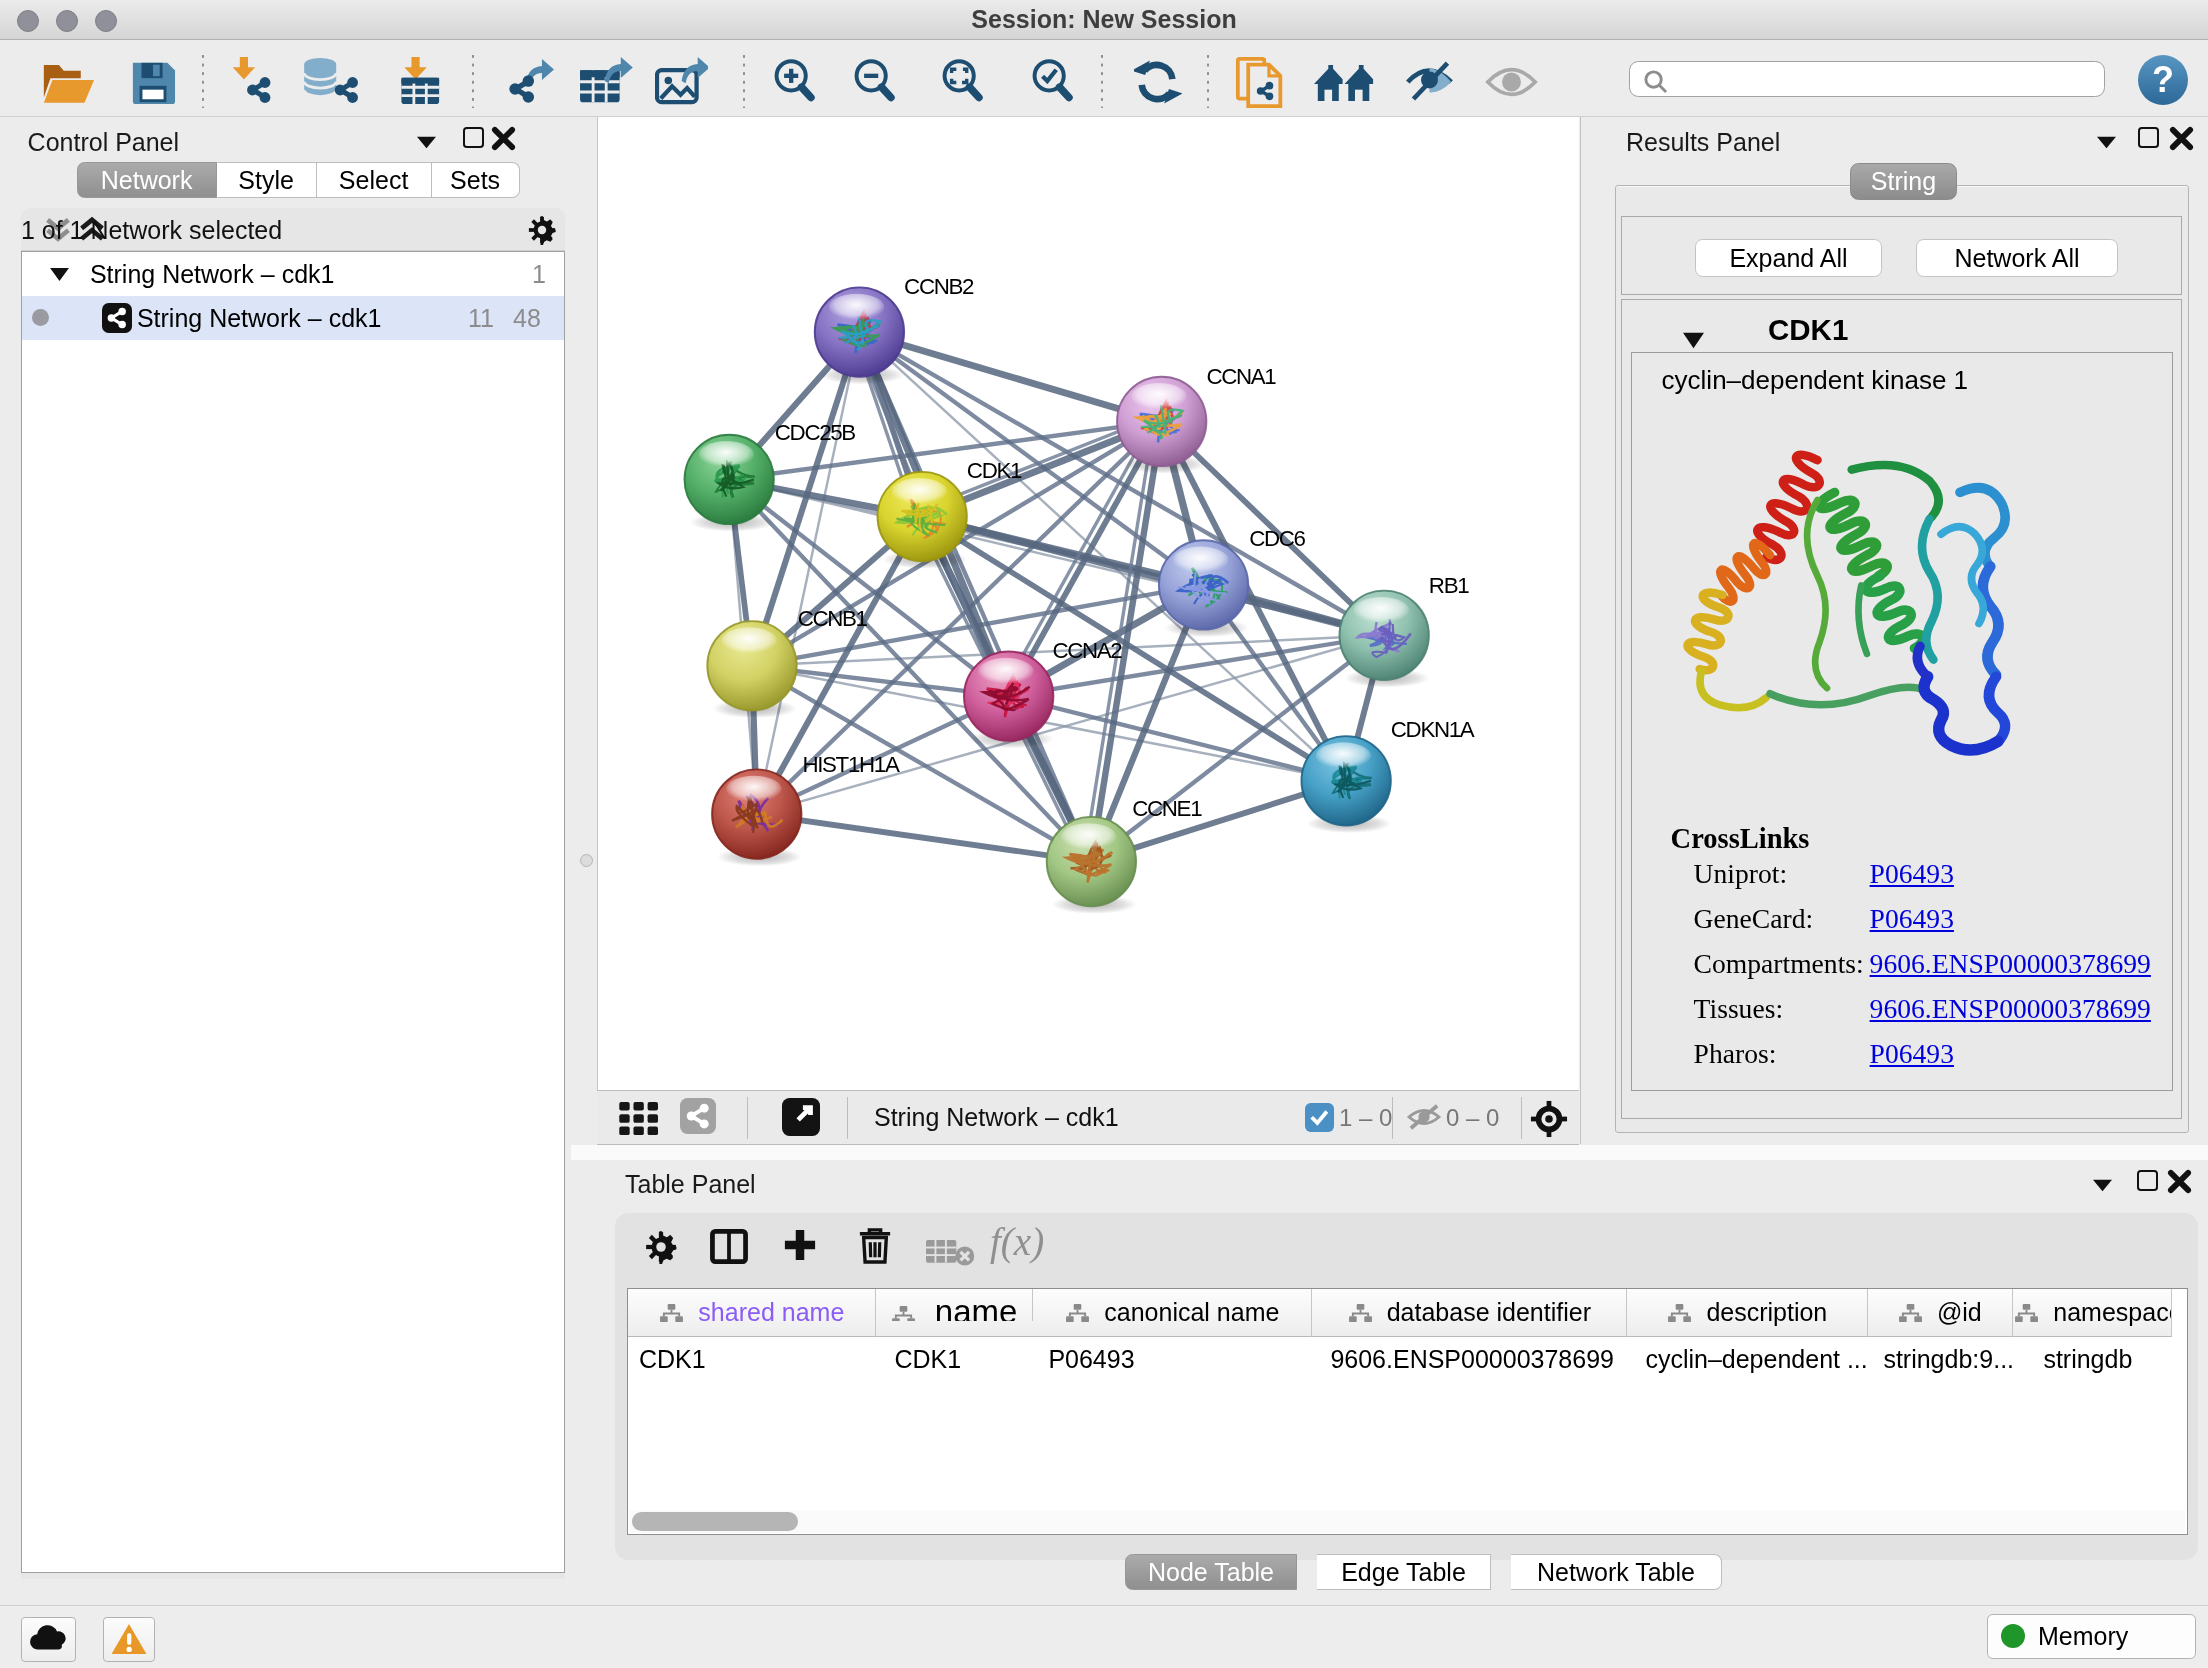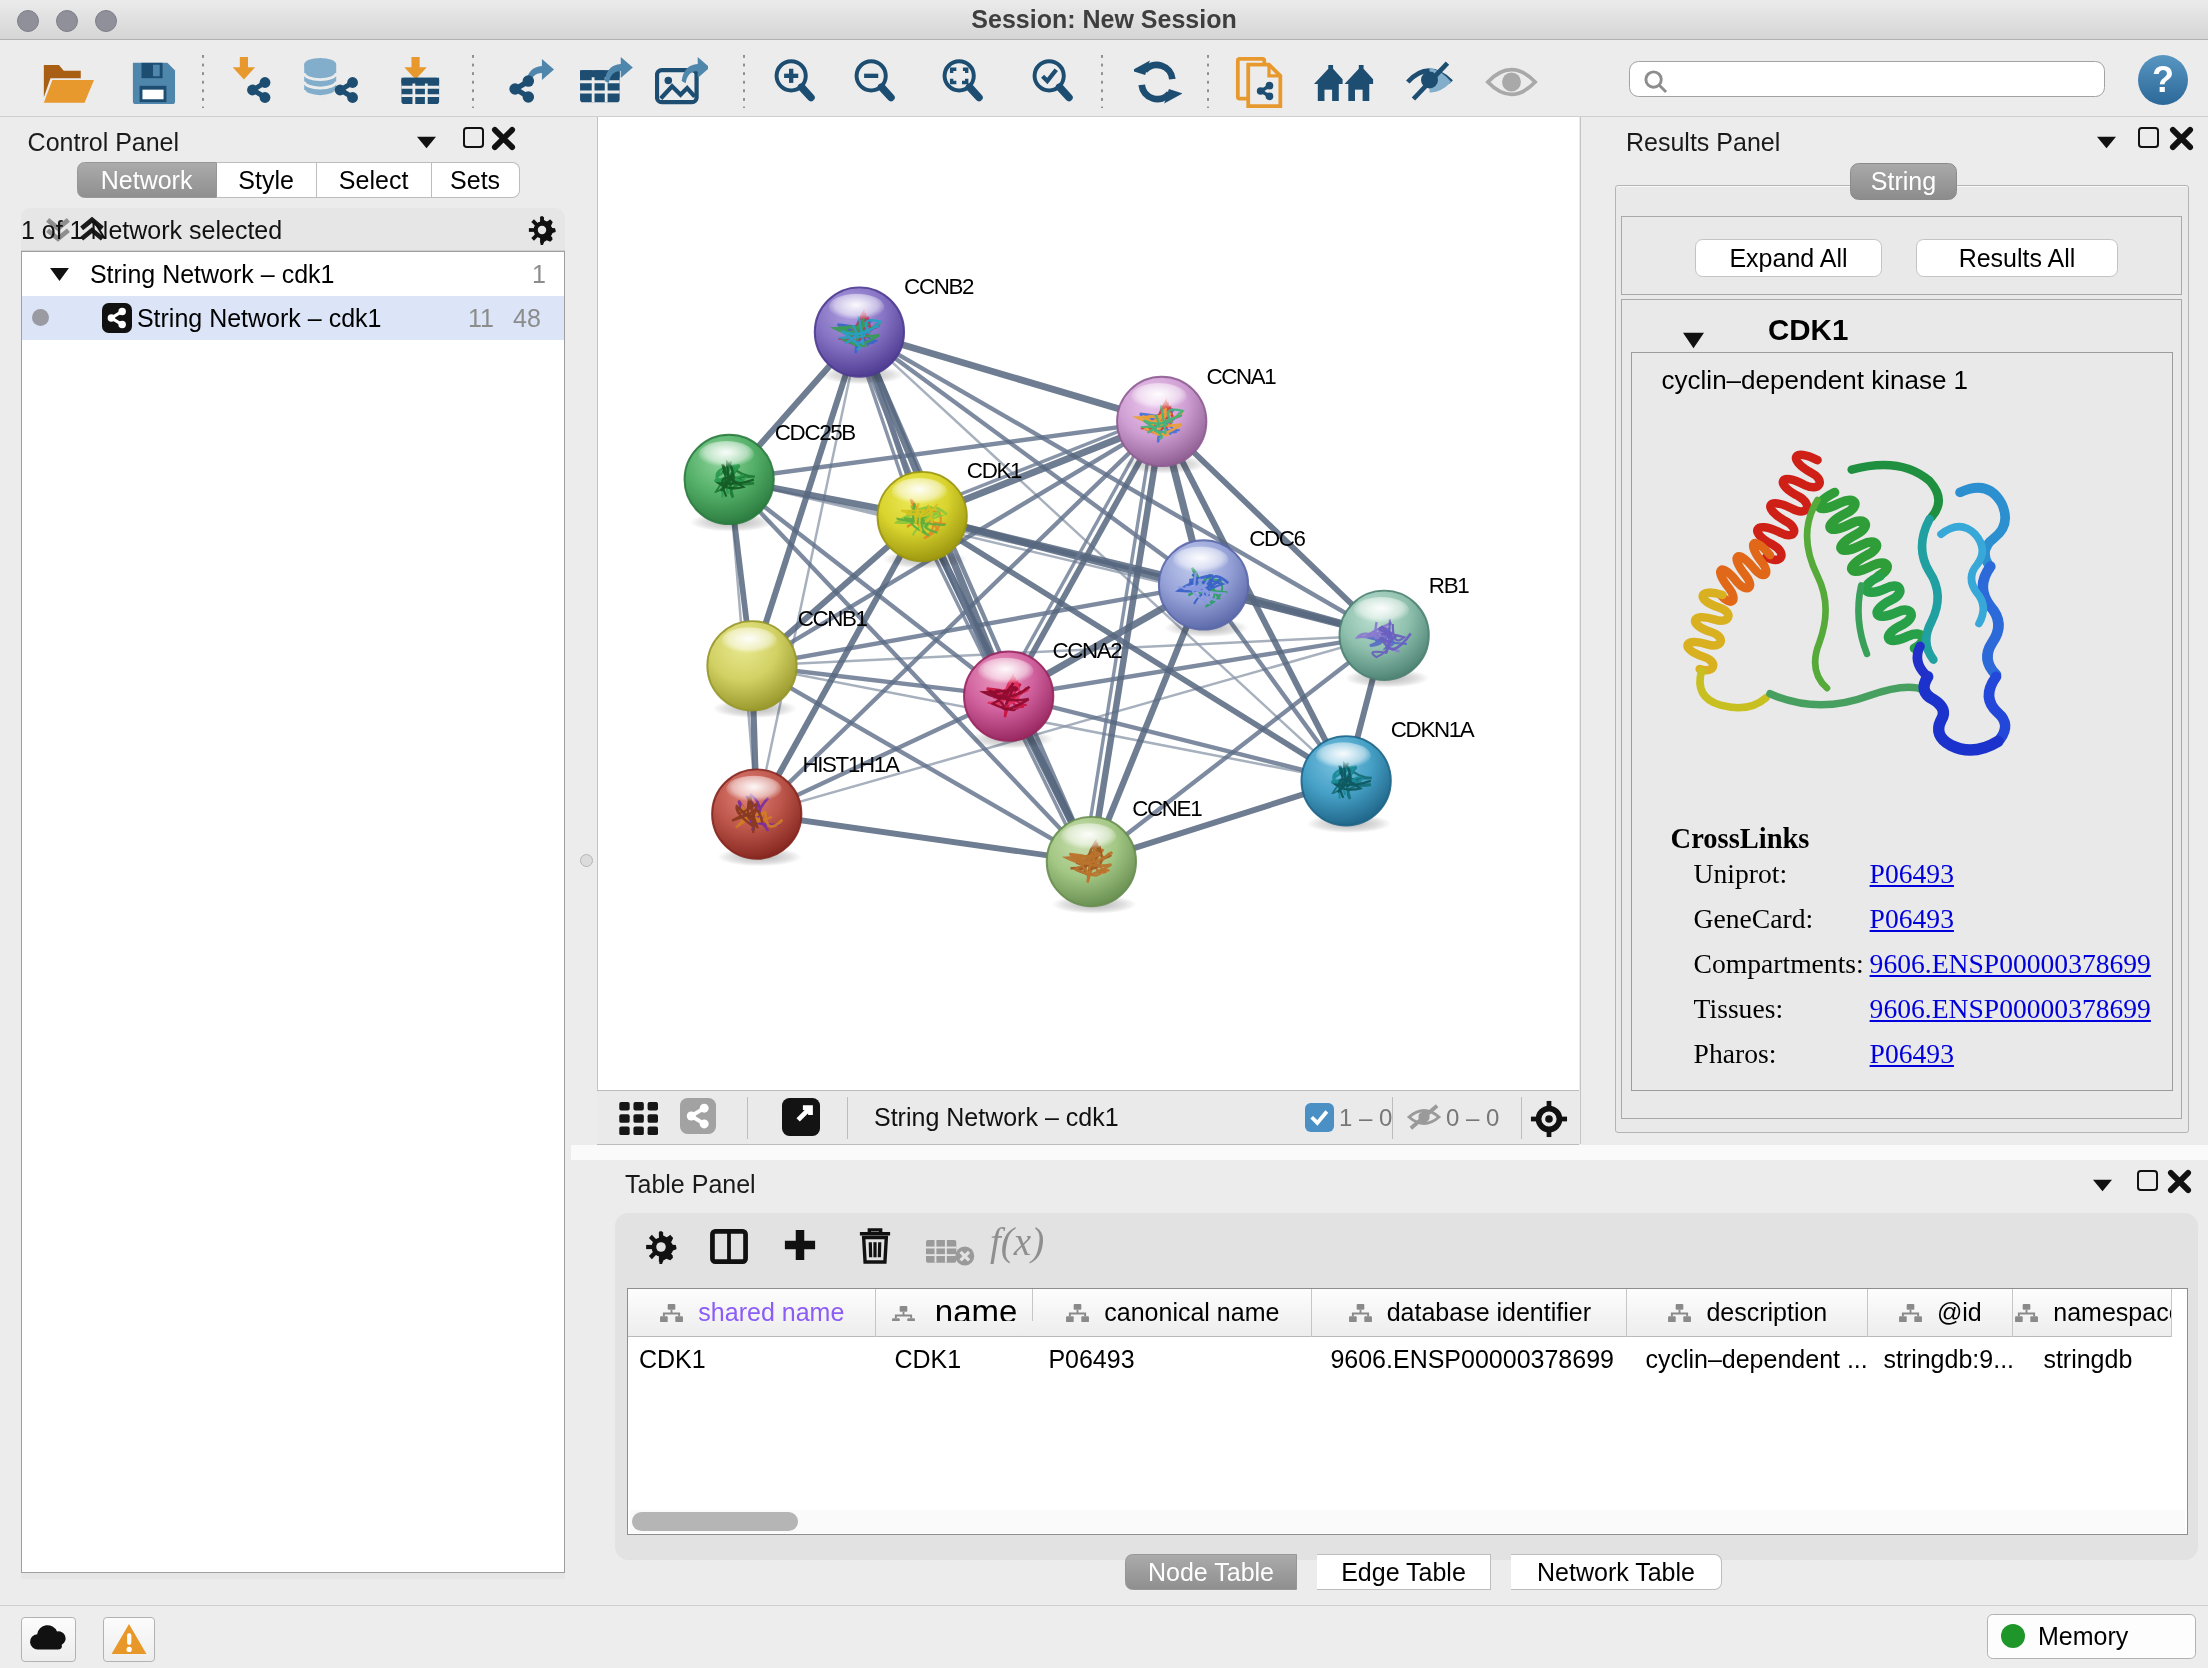--- a/index.html
+++ b/index.html
@@ -631,21 +631,21 @@
   <svg class="abs" style="left:588px;top:8.6px;" width="25" height="25" viewBox="0 0 26 26">
       <path d="M4 4 L22 22 M22 4 L4 22" stroke="#111" stroke-width="6" stroke-linecap="round"></path>
     </svg>
 
   <div class="abs" style="left:34px;top:68px;width:574px;height:948px;background:#e9e9e9;border:1px solid #b4b4b4;border-radius:2.9px;box-shadow:inset 0 1px 0 #f8f8f8;"></div>
 
   <div class="abs" style="left:269px;top:46px;width:107px;height:37px;background:linear-gradient(#a9a9a9,#8c8c8c);border:1px solid #8b8b8b;border-radius:8.6px;color:#fff;font-size:25px;text-align:center;line-height:35px;">String</div>
 
   <div class="abs" style="left:40px;top:99px;width:561px;height:79px;background:#e9e9e9;border:1px solid #a9a9a9;">
     <div class="abs" style="left:73px;top:22px;width:187px;height:38px;background:#fff;border:1px solid #c3c3c3;border-radius:7.6px;font-size:25px;text-align:center;line-height:36px;color:#000;">Expand All</div>
-    <div class="abs" style="left:294px;top:22px;width:202px;height:38px;background:#fff;border:1px solid #c3c3c3;border-radius:7.6px;font-size:25px;text-align:center;line-height:36px;color:#000;">Results All</div>
+    <div class="abs" style="left:294px;top:22px;width:202px;height:38px;background:#fff;border:1px solid #c3c3c3;border-radius:7.6px;font-size:25px;text-align:center;line-height:36px;color:#000;">Network All</div>
   </div>
 
   <div class="abs" style="left:40px;top:182px;width:561px;height:820px;background:#e9e9e9;border:1px solid #a9a9a9;">
     <svg class="abs" style="left:59px;top:29.5px;" width="25" height="21" viewBox="0 0 26 22">
         <path d="M2 3 L24 3 L13 19 Z" fill="#111"></path>
       </svg>
     <div class="abs" style="left:146px;top:13.3px;font-size:29.5px;font-weight:bold;color:#000;">CDK1</div>
 
     <div class="abs" style="left:8.6px;top:52px;width:542px;height:739px;background:#e9e9e9;border:1px solid #9c9c9c;">
       <div class="abs" style="left:30px;top:12.4px;font-size:26px;color:#000;">cyclin–dependent kinase 1</div>

